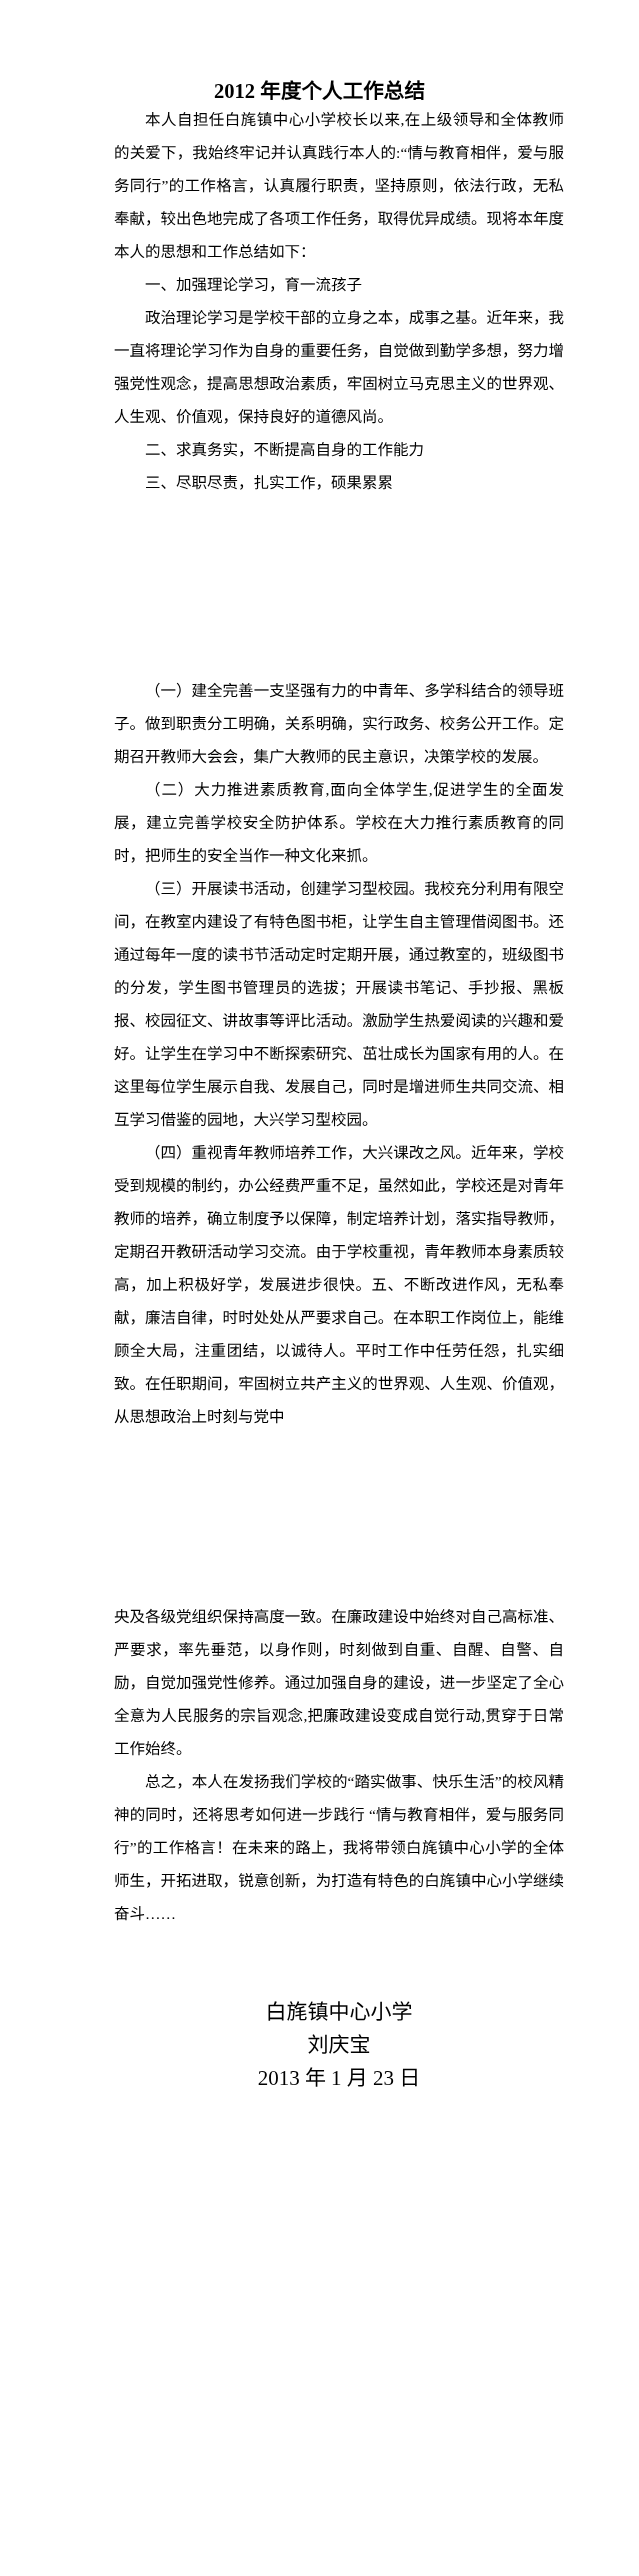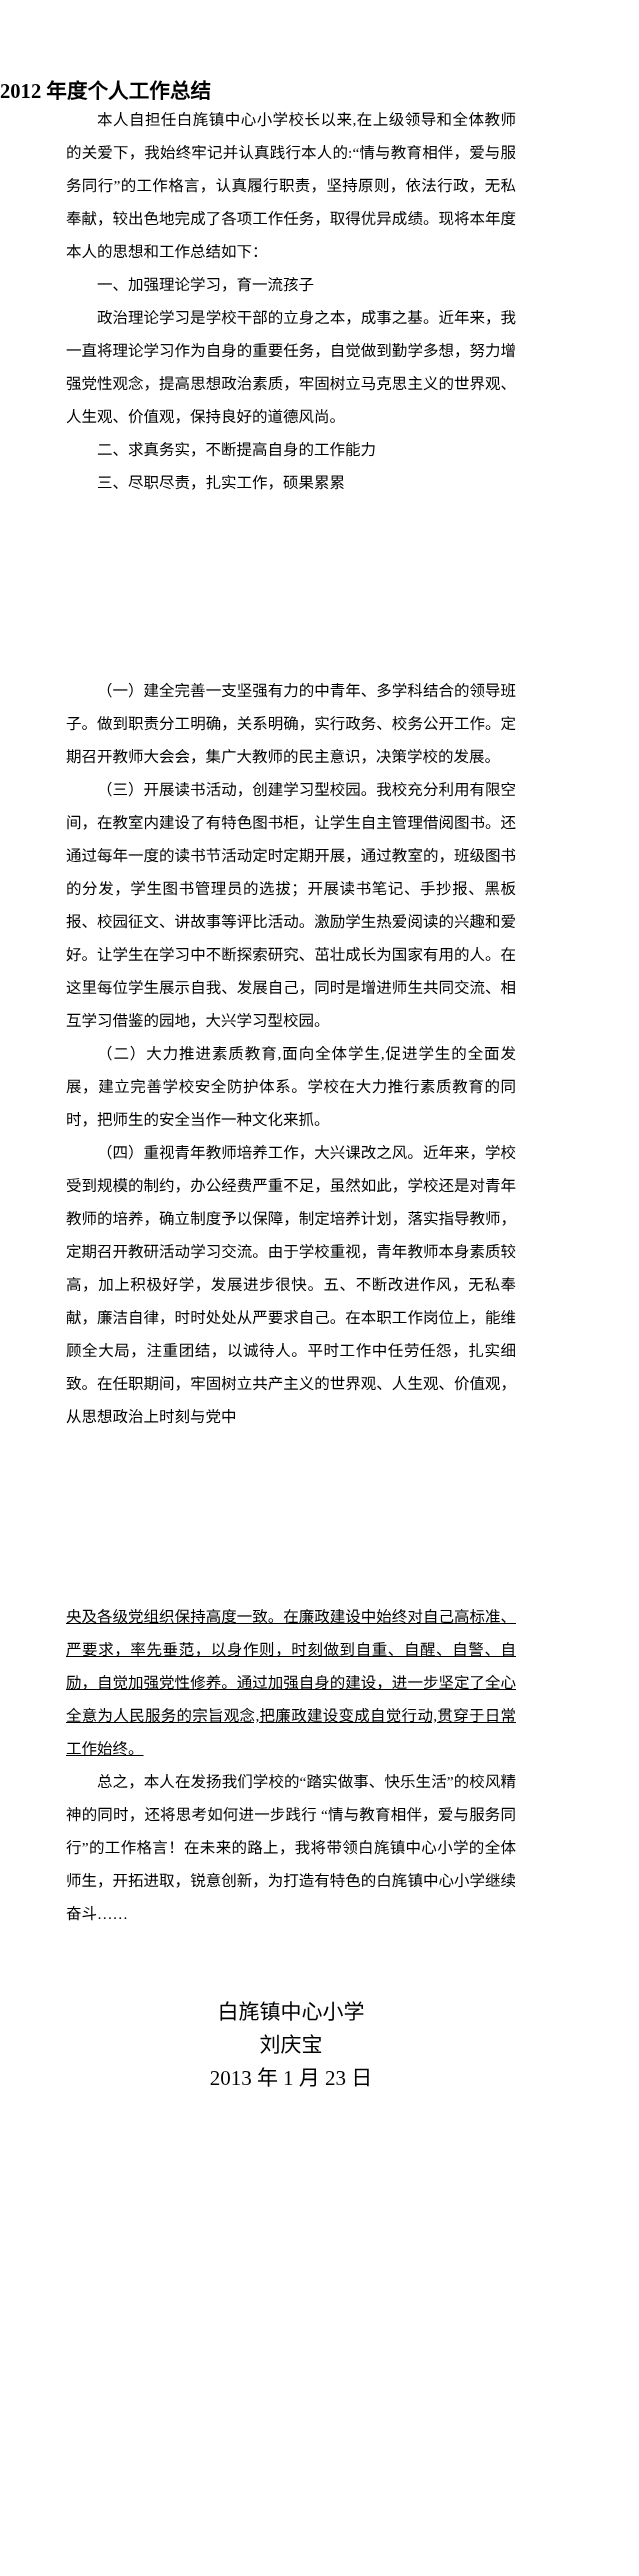--- a/index.html
+++ b/index.html
@@ -11,38 +11,38 @@
     background: #ffffff;
     color: #000000;
     font-family: "Liberation Serif", "DejaVu Serif", serif;
     overflow: hidden;
   }
   .title {
     margin: 0;
     padding-top: 80px;
     height: 23px;
     line-height: 23px;
-    text-align: left;
+    text-align: center;
     font-size: 20.6px;
     font-weight: bold;
   }
   .body {
-    margin-left: 66px;
+    margin-left: 114px;
     width: 450px;
     font-size: 15.5px;
     line-height: 33px;
     text-align: justify;
     text-justify: inter-ideograph;
   }
   .paragraph, .heading {
     margin: 0;
     text-indent: 2em;
     white-space: normal;
   }
-  .paragraph.noindent { text-indent: 0; text-decoration: underline; }
+  .paragraph.noindent { text-indent: 0; }
   .gap { width: 100%; }
   .signature {
     margin-top: 66px;
     text-align: center;
     padding-right: 5.2px;
     line-height: 33px;
     font-size: 21px;
   }
   .sig-line { margin: 0; }
 </style>
@@ -53,22 +53,22 @@
   <h1 class="title">2012 年度个人工作总结</h1>
 
   <div class="body" id="doc-body">
       <div class="paragraph">本人自担任白旄镇中心小学校长以来,在上级领导和全体教师的关爱下，我始终牢记并认真践行本人的:“情与教育相伴，爱与服务同行”的工作格言，认真履行职责，坚持原则，依法行政，无私奉献，较出色地完成了各项工作任务，取得优异成绩。现将本年度本人的思想和工作总结如下：</div>
       <div class="heading">一、加强理论学习，育一流孩子</div>
       <div class="paragraph">政治理论学习是学校干部的立身之本，成事之基。近年来，我一直将理论学习作为自身的重要任务，自觉做到勤学多想，努力增强党性观念，提高思想政治素质，牢固树立马克思主义的世界观、人生观、价值观，保持良好的道德风尚。</div>
       <div class="heading">二、求真务实，不断提高自身的工作能力</div>
       <div class="heading">三、尽职尽责，扎实工作，硕果累累</div>
       <div class="gap" style="height: 175px;"></div>
       <div class="paragraph">（一）建全完善一支坚强有力的中青年、多学科结合的领导班子。做到职责分工明确，关系明确，实行政务、校务公开工作。定期召开教师大会会，集广大教师的民主意识，决策学校的发展。</div>
+      <div class="paragraph">（二）大力推进素质教育,面向全体学生,促进学生的全面发展，建立完善学校安全防护体系。学校在大力推行素质教育的同时，把师生的安全当作一种文化来抓。</div>
       <div class="paragraph">（三）开展读书活动，创建学习型校园。我校充分利用有限空间，在教室内建设了有特色图书柜，让学生自主管理借阅图书。还通过每年一度的读书节活动定时定期开展，通过教室的，班级图书的分发，学生图书管理员的选拔；开展读书笔记、手抄报、黑板报、校园征文、讲故事等评比活动。激励学生热爱阅读的兴趣和爱好。让学生在学习中不断探索研究、茁壮成长为国家有用的人。在这里每位学生展示自我、发展自己，同时是增进师生共同交流、相互学习借鉴的园地，大兴学习型校园。</div>
-      <div class="paragraph">（二）大力推进素质教育,面向全体学生,促进学生的全面发展，建立完善学校安全防护体系。学校在大力推行素质教育的同时，把师生的安全当作一种文化来抓。</div>
       <div class="paragraph">（四）重视青年教师培养工作，大兴课改之风。近年来，学校受到规模的制约，办公经费严重不足，虽然如此，学校还是对青年教师的培养，确立制度予以保障，制定培养计划，落实指导教师，定期召开教研活动学习交流。由于学校重视，青年教师本身素质较高，加上积极好学，发展进步很快。五、不断改进作风，无私奉献，廉洁自律，时时处处从严要求自己。在本职工作岗位上，能维顾全大局，注重团结，以诚待人。平时工作中任劳任怨，扎实细致。在任职期间，牢固树立共产主义的世界观、人生观、价值观，从思想政治上时刻与党中</div>
       <div class="gap" style="height: 167px;"></div>
       <div class="paragraph noindent">央及各级党组织保持高度一致。在廉政建设中始终对自己高标准、严要求，率先垂范，以身作则，时刻做到自重、自醒、自警、自励，自觉加强党性修养。通过加强自身的建设，进一步坚定了全心全意为人民服务的宗旨观念,把廉政建设变成自觉行动,贯穿于日常工作始终。</div>
       <div class="paragraph">总之，本人在发扬我们学校的“踏实做事、快乐生活”的校风精神的同时，还将思考如何进一步践行 “情与教育相伴，爱与服务同行”的工作格言！在未来的路上，我将带领白旄镇中心小学的全体师生，开拓进取，锐意创新，为打造有特色的白旄镇中心小学继续奋斗……</div>
     </div>
 
   <div class="body signature">
     <div class="sig-line">白旄镇中心小学</div>
     <div class="sig-line">刘庆宝</div>
     <div class="sig-line">2013 年 1 月 23 日</div>

